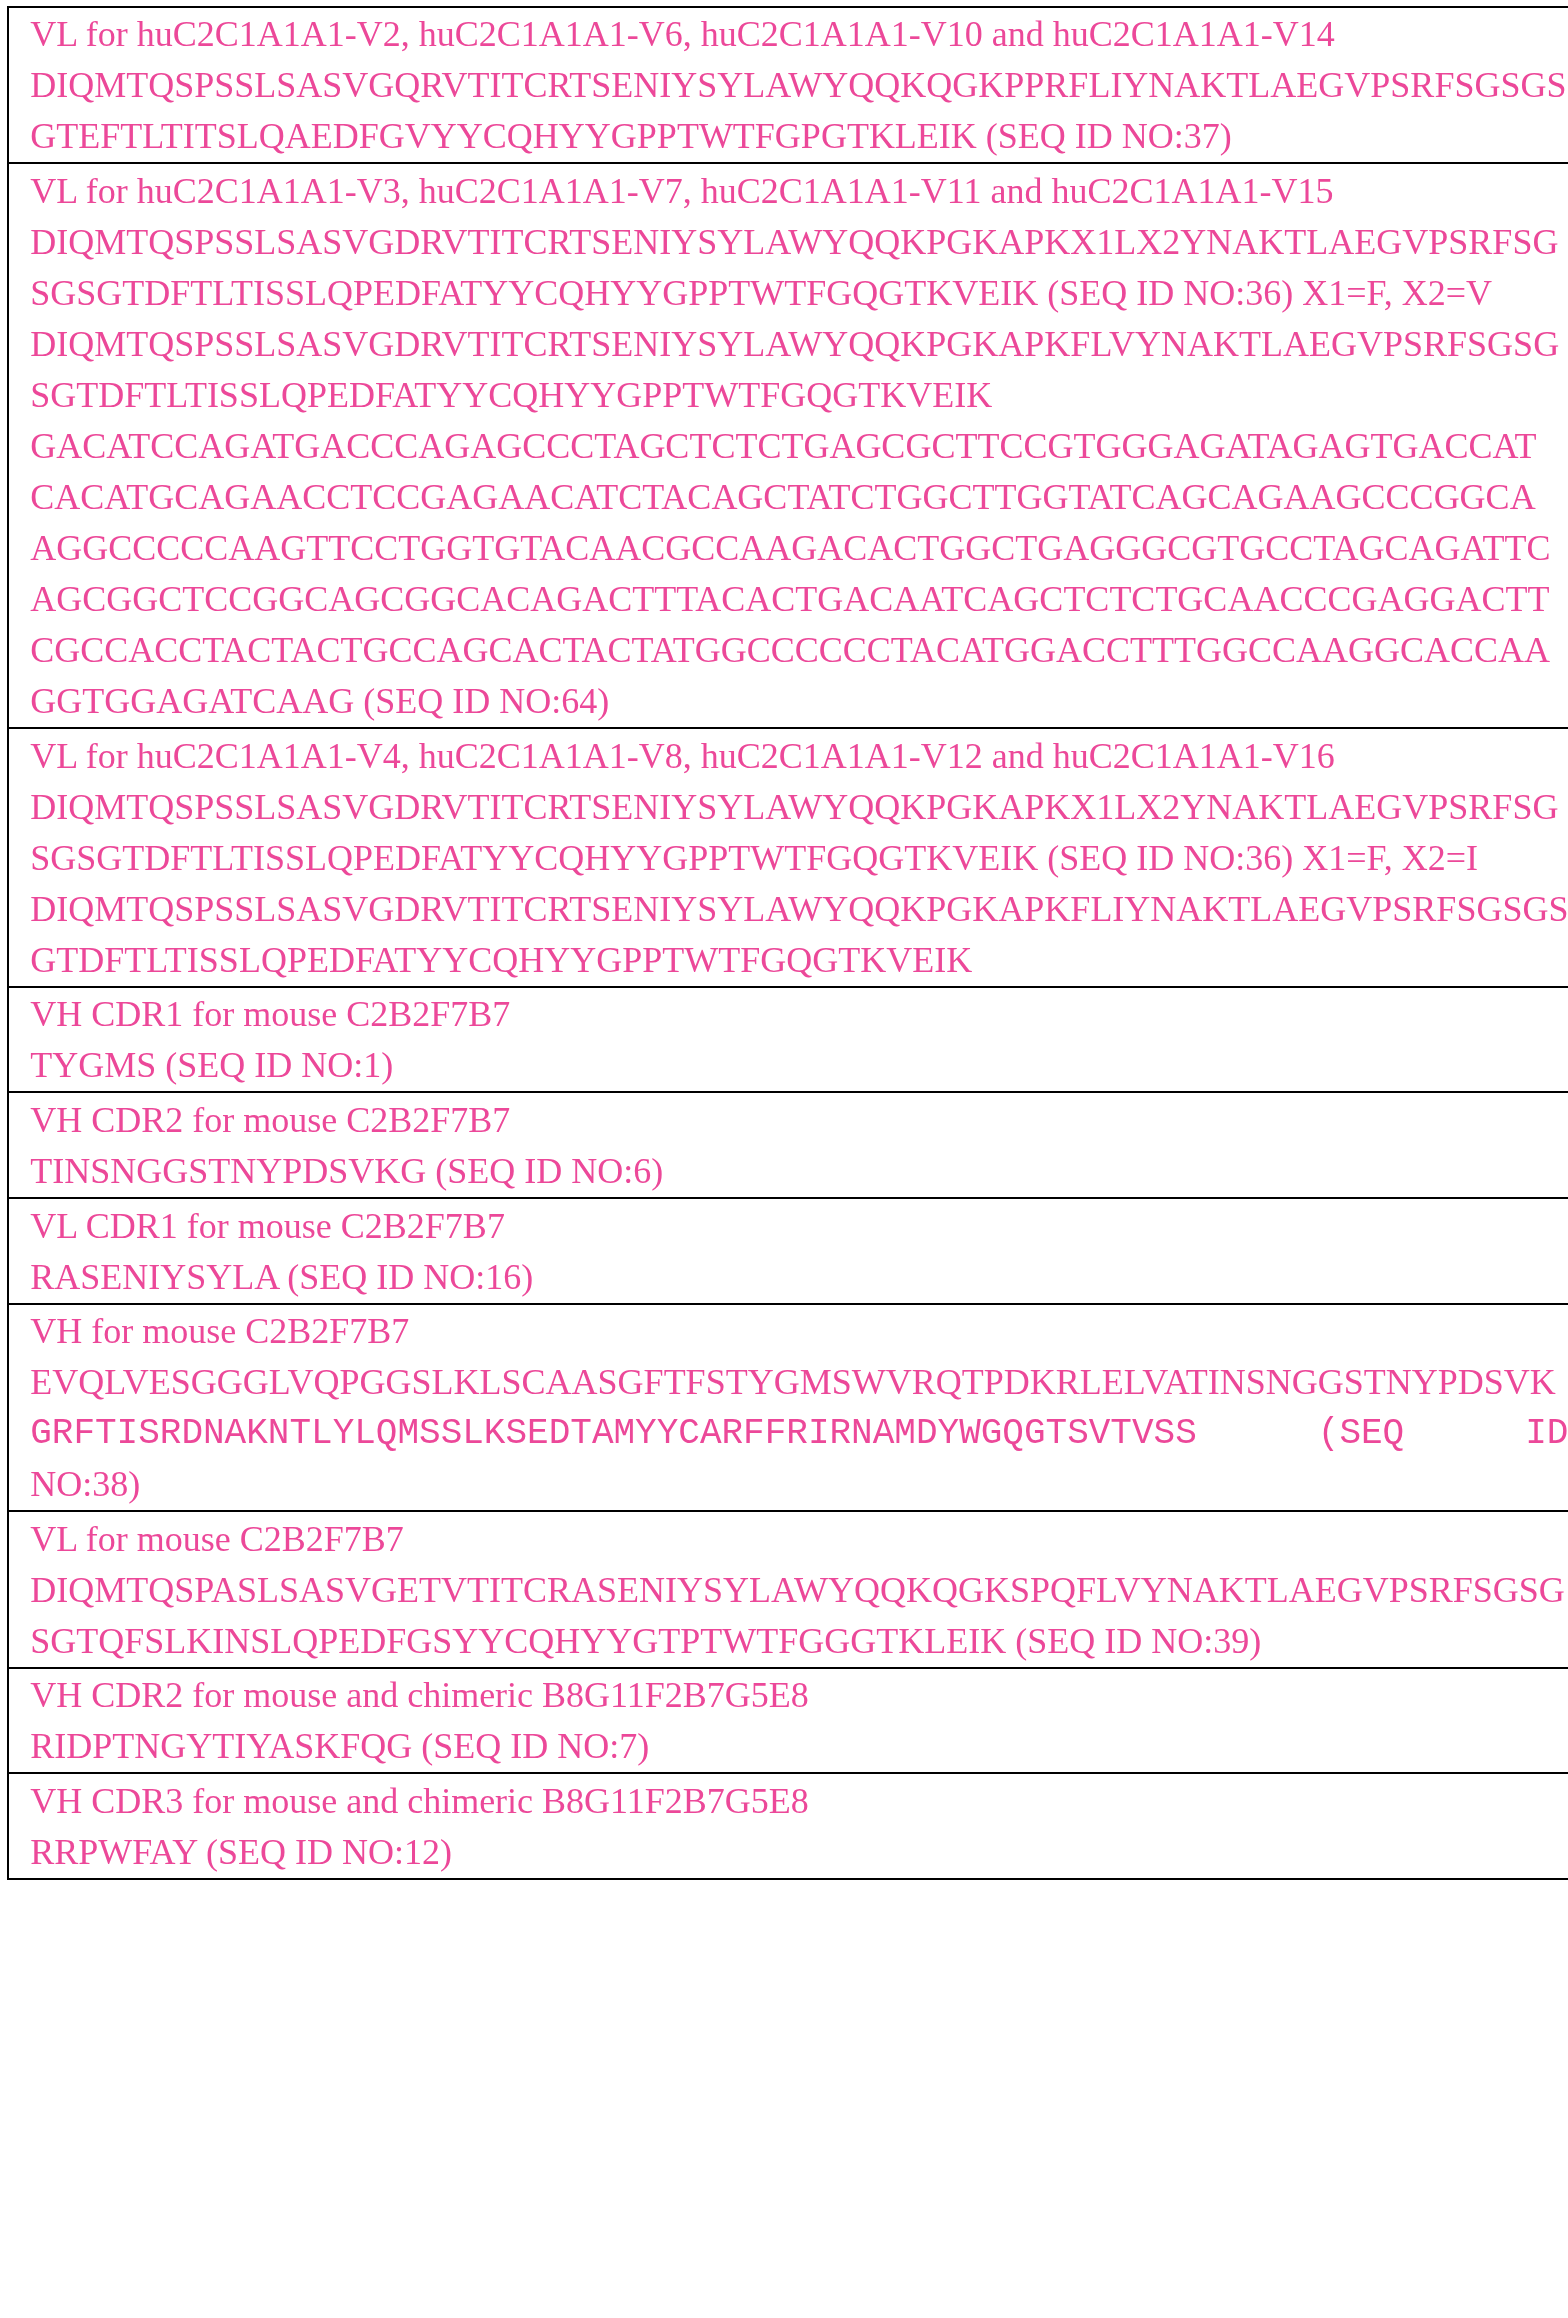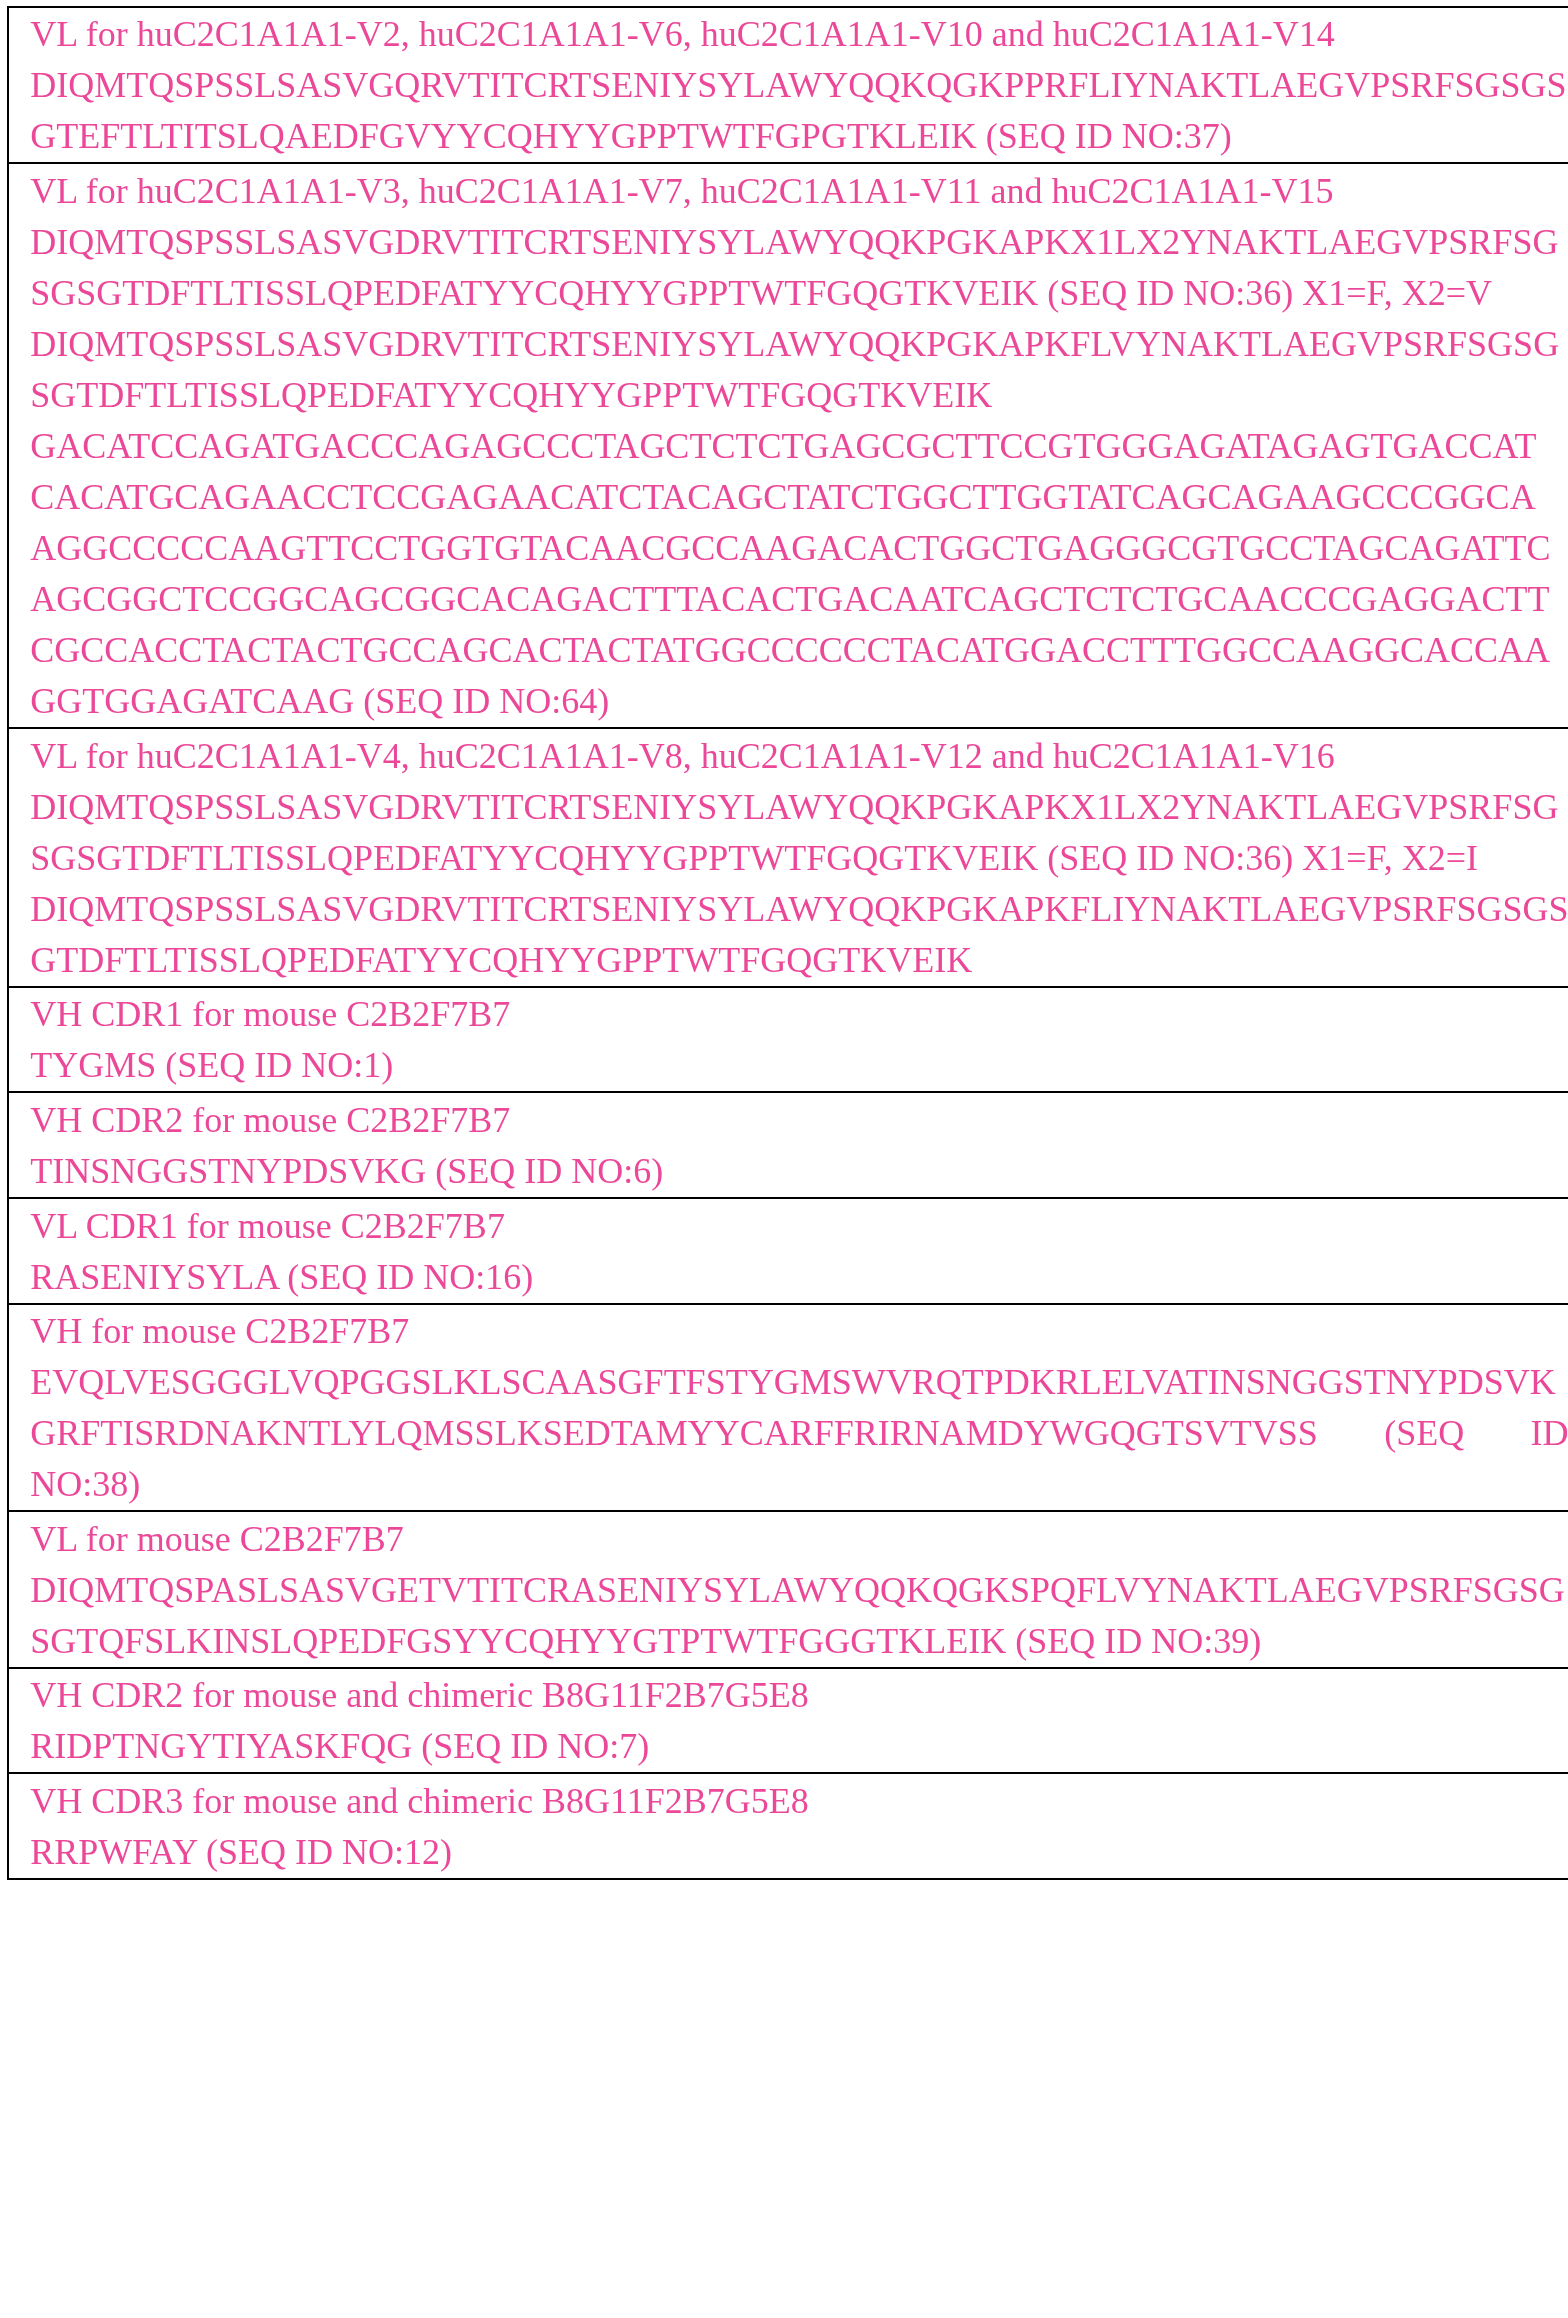--- a/index.html
+++ b/index.html
@@ -13,21 +13,21 @@
   .seq-table td {
     border: 2.4px solid #000;
     padding: 1.6px 11.2px 0 21px;
     vertical-align: top;
     line-height: 51px;
     text-align: justify;
     text-align-last: left;
     word-break: break-all;
   }
   .seq-table td .line { display: block; white-space: nowrap; text-align: left; }
-  .seq-table td .line.justify { white-space: normal; text-align: justify; text-align-last: justify; word-break: normal; }
+  .seq-table td .line.justify { white-space: normal; text-align: justify; text-align-last: justify; word-break: normal; font-family: Liberation Mono, monospace; }
 </style>
 </head>
 <body>
 
 <table class="seq-table">
   <tbody>
 
     <tr style="height:150px">
       <td>
         <span class="line">VL for huC2C1A1A1-V2, huC2C1A1A1-V6, huC2C1A1A1-V10 and huC2C1A1A1-V14</span>

